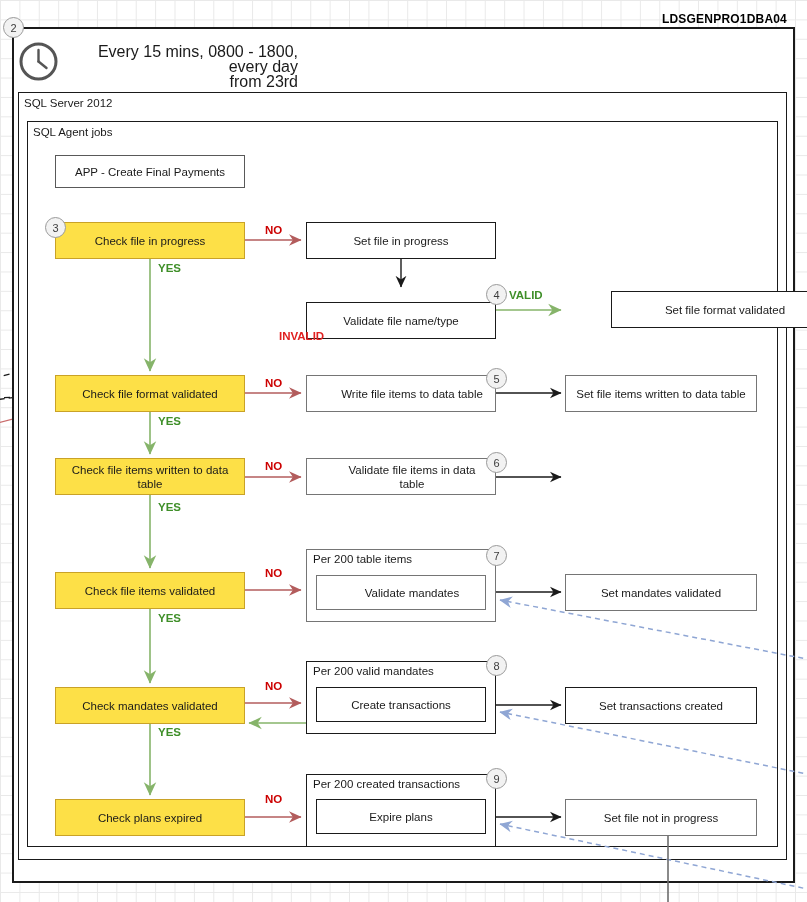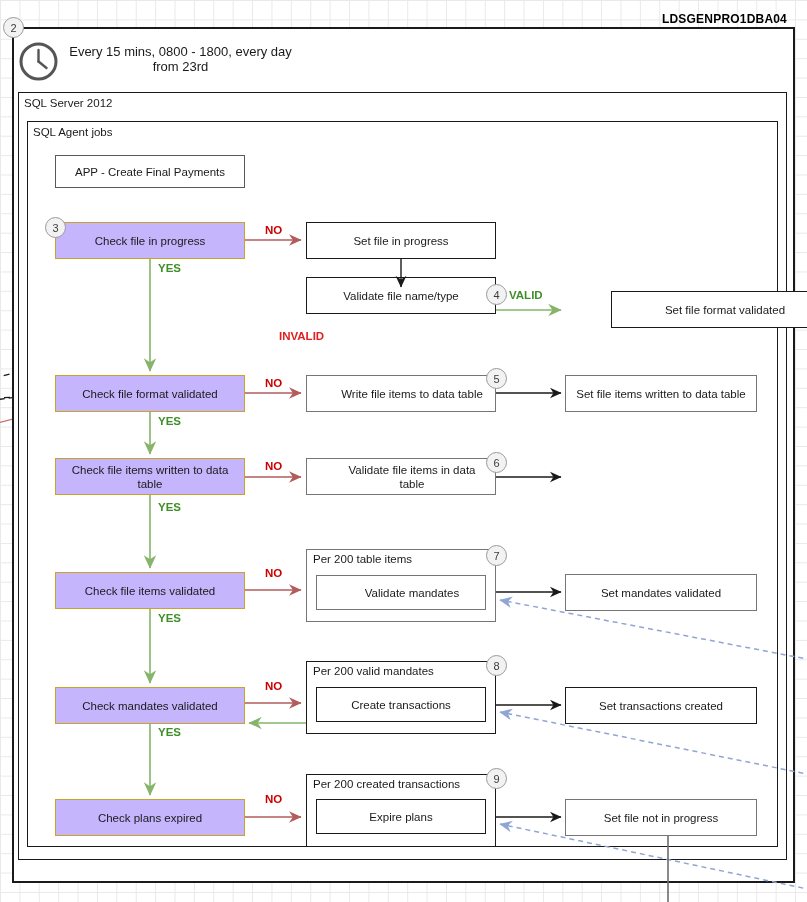--- a/index.html
+++ b/index.html
@@ -39,31 +39,31 @@
   #agent-label{left:33px;top:126px;}
 
   
   #server-name{
     position:absolute;right:20px;top:12px;font-size:12px;font-weight:bold;
     color:#000;letter-spacing:.2px;z-index:4;white-space:nowrap;
   }
   #clock-icon{position:absolute;left:18px;top:41px;width:41px;height:41px;z-index:4;}
   #schedule-text{
     position:absolute;left:63px;top:44px;width:235px;
-    font-size:13px;color:#1a1a1a;text-align:center;line-height:15px;z-index:4;
+    font-size:16px;color:#1a1a1a;text-align:right;line-height:15px;z-index:4;
   }
 
   
   .node{
     position:absolute;box-sizing:border-box;display:flex;align-items:center;
     justify-content:center;text-align:center;font-size:11.5px;color:#1a1a1a;
     line-height:14px;padding:2px 6px;background:#fff;z-index:4;
   }
   .node.app{border:1.5px solid #595959;}
-  .node.check{background:#c4b5fd;border:1.5px solid #c9a227;}
+  .node.check{background:#fde047;border:1.5px solid #c9a227;}
   .node.proc{border:1.5px solid #757575;padding-left:28px;}
   .node.procblack{border:1.5px solid #1a1a1a;}
   .node.setbox{border:1.5px solid #757575;}
   .node.setblack{border:1.5px solid #1a1a1a;}
 
   
   .group{
     position:absolute;box-sizing:border-box;background:#fff;z-index:3;
   }
   .group.gray{border:1.5px solid #757575;}
@@ -156,21 +156,21 @@
   </div>
 
   <div class="node app" style="left:55px;top:155px;width:190px;height:33px;">APP - Create Final Payments</div>
 
   <div class="node check" style="left:55px;top:222px;width:190px;height:37px;">Check file in progress</div>
   <div class="badge" style="left:45px;top:217px;">3</div>
   <div class="node procblack" style="left:306px;top:222px;width:190px;height:37px;">Set file in progress</div>
   <div class="elabel no" style="left:265px;top:224px;">NO</div>
   <div class="elabel yes" style="left:158px;top:262px;">YES</div>
 
-  <div class="node procblack" style="left:306px;top:277px;width:190px;height:37px;">Validate file name/type</div>
+  <div class="node procblack" style="left:306px;top:302px;width:190px;height:37px;">Validate file name/type</div>
   <div class="badge" style="left:486px;top:284px;">4</div>
   <div class="node setblack" style="left:565px;top:291px;width:228px;height:37px;margin-left:46px;">Set file format validated</div>
   <div class="elabel valid" style="left:509px;top:289px;">VALID</div>
   <div class="elabel invalid" style="left:279px;top:330px;">INVALID</div>
 
   <div class="node check" style="left:55px;top:375px;width:190px;height:37px;">Check file format validated</div>
   <div class="node proc" style="left:306px;top:375px;width:190px;height:37px;">Write file items to data table</div>
   <div class="badge" style="left:486px;top:368px;">5</div>
   <div class="node setbox" style="left:565px;top:375px;width:192px;height:37px;">Set file items written to data table</div>
   <div class="elabel no" style="left:265px;top:377px;">NO</div>

